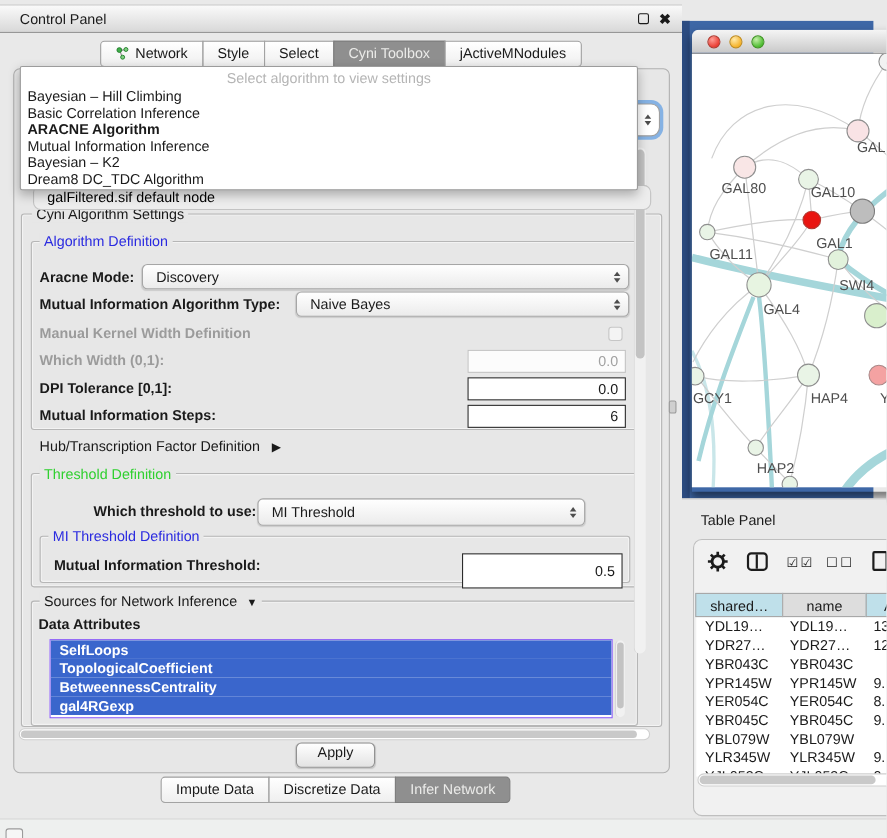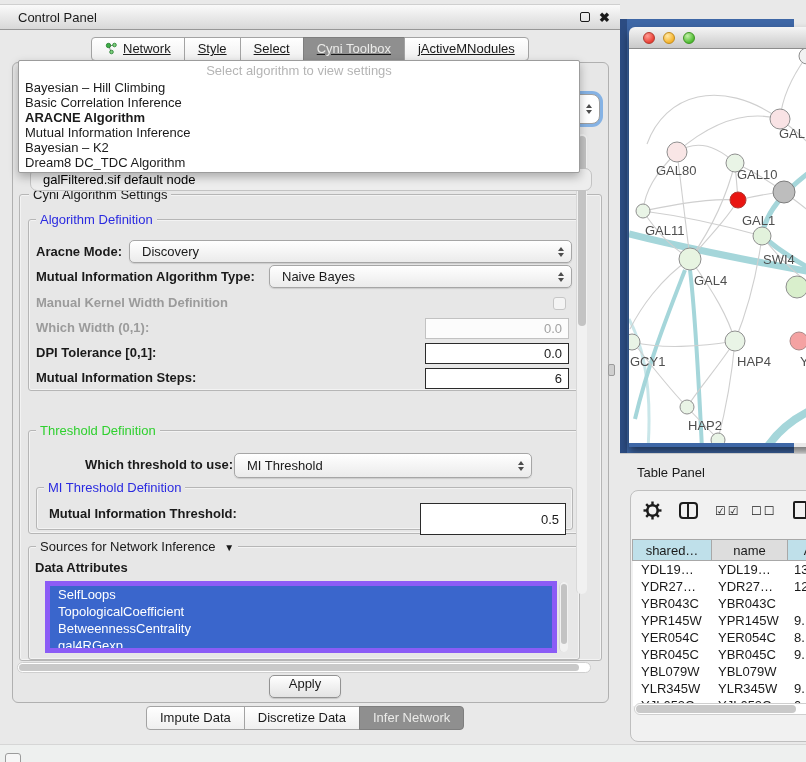--- a/index.html
+++ b/index.html
@@ -10,21 +10,21 @@
   
   .left-region { position:absolute; left:0; top:0; width:620px; height:762px; }
   .titlebar { position:absolute; left:0; top:4px; width:620px; height:26px;
     background:linear-gradient(#fafafa,#d8d8d8); border-top:1px solid #cfcfcf;
     border-bottom:1px solid #979797; display:flex; align-items:center; }
   .titlebar .title { margin-left:18px; }
   .winbtns { position:absolute; right:10px; top:0; height:100%; display:flex; align-items:center; gap:9px; }
   .float-btn { width:10px; height:10px; border:1.5px solid #1a1a1a; border-radius:2px; }
   .close-btn { font-weight:bold; font-size:13px; line-height:1; }
 
-  .tabbar { position:absolute; left:92px; top:37px; display:flex;text-decoration:underline; }
+  .tabbar { position:absolute; left:92px; top:37px; display:flex; }
   .tab { border:1px solid #a3a3a3; margin-left:-1px; padding:3px 13px 4px;
     background:linear-gradient(#ffffff,#efefef); display:flex; align-items:center; gap:5px; white-space:nowrap; }
   .tab:first-child { border-radius:4px 0 0 4px; }
   .tab:last-child { border-radius:0 4px 4px 0; }
   .tab.selected { background:#8f8f8f; color:#ebebe9; border-color:#7e7e7e; }
 
   .content-panel { position:absolute; left:12px; top:62px; width:597px; height:641px;
     background:#e7e7e7; border:1px solid #b0b0b0; border-radius:6px; z-index:1; }
 
   
@@ -46,21 +46,21 @@
   .tri-up { width:0; height:0; border-left:3.5px solid transparent; border-right:3.5px solid transparent; border-bottom:4.5px solid #4d4d4d; }
   .tri-dn { width:0; height:0; border-left:3.5px solid transparent; border-right:3.5px solid transparent; border-top:4.5px solid #4d4d4d; }
 
   .numfield { position:absolute; background:#fff; border:1px solid #2b2b2b;
     display:flex; align-items:center; justify-content:flex-end; padding-right:6px; }
   .numfield.disabled { border-color:#c2c2c2; color:#a2a2a2; background:#fcfcfc; }
 
   .checkbox { position:absolute; width:13px; height:13px; border:1px solid #c6c6c6;
     border-radius:3px; background:#f4f4f4; }
 
-  .attr-list { position:absolute; background:#fff; border:5px solid #8b5cf6; overflow:hidden; }
+  .attr-list { position:absolute; background:#fff; border:1px solid #8b5cf6; overflow:hidden;font-weight:bold; }
   .attr-item { height:17px; line-height:17px; padding-left:8px; background:#3a66cc; color:#ffffff; }
   .vscroll { position:absolute; background:#f1f1f1; border-left:1px solid #d8d8d8; border-radius:5px; }
   .vthumb { position:absolute; left:1px; right:1px; background:#c3c3c3; border-radius:5px; }
   .hscroll { position:absolute; background:#ffffff; border:1px solid #cfcfcf; border-radius:6px; }
   .hthumb { position:absolute; top:1px; bottom:1px; background:#c9c9c9; border-radius:5px; }
 
   .apply-btn { position:absolute; border:1px solid #929292; border-radius:5px;
     background:linear-gradient(#ffffff,#e3e3e3); display:flex; align-items:flex-start;
     justify-content:center; box-shadow:0 1px 1px rgba(0,0,0,.15); }
 
@@ -218,20 +218,24 @@
       <span class="lbl" style="left:23px; top:282px;">DPI Tolerance [0,1]:</span>
       <div class="numfield" style="left:412px; top:280px; width:144px; height:21px;">
         <span>0.0</span>
       </div>
 
       <span class="lbl" style="left:23px; top:307px;">Mutual Information Steps:</span>
       <div class="numfield" style="left:412px; top:305px; width:144px; height:21px;">
         <span>6</span>
       </div>
 
+      <span class="lbl plain" style="left:23px; top:335px;">
+        <span>Hub/Transcription Factor Definition</span>
+        <span style="font-size:11px; margin-left:7px;">▶</span>
+      </span>
 
       <div class="groupbox" style="left:15px; top:367px; width:552px; height:104px;"></div>
       <span class="legend green" style="left:23px; top:360px;">Threshold Definition</span>
 
       <span class="lbl" style="left:72px; top:394px;">Which threshold to use:</span>
       <div class="combo" style="left:221px; top:390px; width:298px; height:25px;">
         <span>MI Threshold</span>
         <span class="spin">
             <span class="tri-up"></span>
             <span class="tri-dn"></span>

